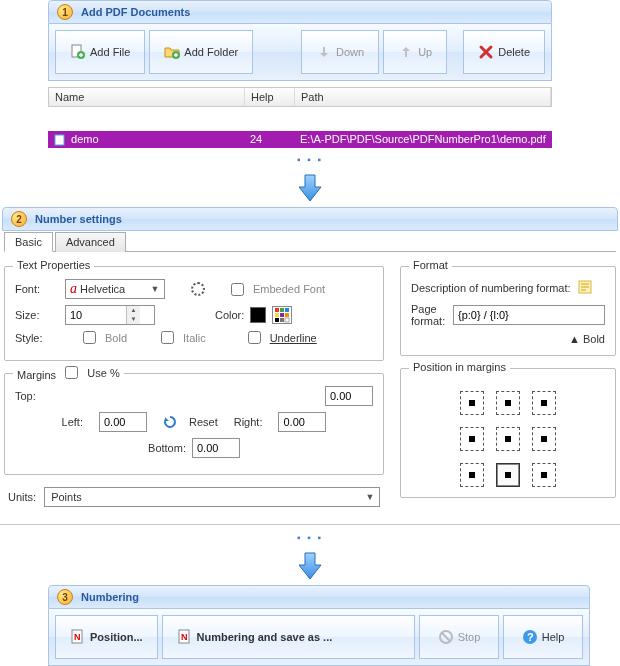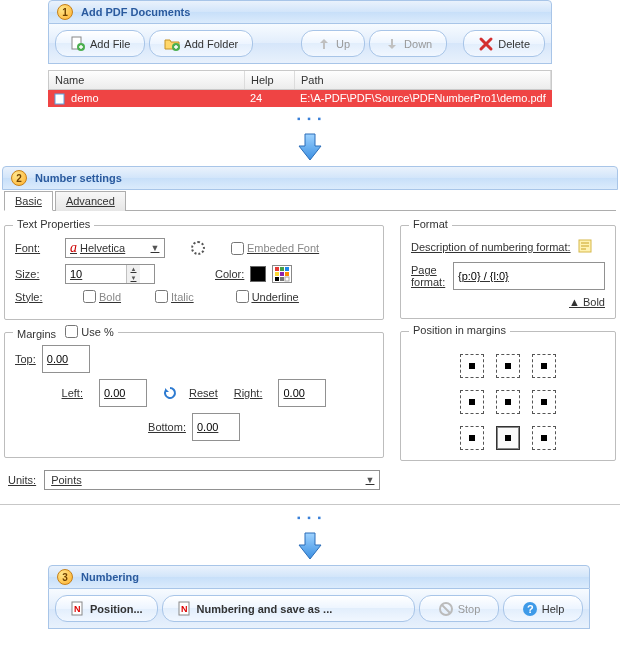--- a/index.html
+++ b/index.html
@@ -43,41 +43,42 @@
     padding: 6px;
     display: flex;
     gap: 4px;
   }
   .tbtn {
     display: flex;
     align-items: center;
     gap: 4px;
     padding: 4px 14px;
     border: 1px solid #a8c5e8;
-    border-radius: 12px;
+    border-radius: 0;
     background: linear-gradient(to bottom, #fff 0%, #edf5ff 50%, #e2eefc 50%, #f1f7ff 100%);
     cursor: pointer;
-    height: 27px;
+    height: 44px;
     color: #333;
   }
   .tbtn.disabled { color: #999; cursor: default; }
   .icon { width: 16px; height: 16px; display: inline-flex; align-items: center; justify-content: center; }
   .table-head {
     display: flex;
     background: linear-gradient(to bottom, #fefefe, #ececec);
     border: 1px solid #c9c9c9;
     font-size: 11px;
     color: #333;
   }
   .th { padding: 3px 6px; border-right: 1px solid #dcdcdc; }
   .table-row {
     display: flex;
-    background: #ef4444;
+    background: #a21caf;
     color: #fff;
     font-size: 11px;
+    margin-top: 24px;
   }
   .td { padding: 2px 6px; text-align: left; overflow: hidden; text-overflow: ellipsis; white-space: nowrap; }
   .col-name { width: 196px; }
   .col-pages { width: 50px; }
   .col-path { flex: 1; }
   .doc-icon { width: 12px; height: 12px; display: inline-block; margin-right: 2px; vertical-align: middle; }
   .arrow-down-big {
     width: 32px; height: 32px; margin: 6px auto 4px; display: block;
   }
   .dotspacer { text-align:center; color:#3a80d8; font-size:10px; letter-spacing:2px; margin-top:6px;}
@@ -122,41 +123,41 @@
     height:20px;
     padding: 0 2px 0 4px;
   }
   .combo .arrow { width:14px; text-align:center; color:#555; font-size:9px; cursor:pointer; }
   .spinner {
     display:flex;align-items:center;border:1px solid #919191;background:#fff;height:20px;
   }
   .spinner input { border:none; width:60px; padding:0 4px; font-size:11px; height:18px; outline:none; }
   .spinner .spinbtns { display:flex; flex-direction:column; width:14px; }
   .spinner .spinbtns div { height:9px; font-size:6px; text-align:center; line-height:9px; border-left:1px solid #c0c0c0; cursor:pointer; color:#555; background:#f0f0f0; }
-  .chk { display:flex; align-items:center; gap:3px; color:#888; }
+  .chk { display:flex; align-items:center; gap:9px; color:#888; }
   .chk input { margin:0; }
   .colorswatch { width:16px; height:16px; border:1px solid #666; background:#000; }
   .colorpick { width:20px;height:18px;border:1px solid #888;display:inline-flex;align-items:center;justify-content:center;}
-  .minput { border:1px solid #919191; height:28px; padding:0 4px; font-size:11px; }
+  .minput { border:1px solid #919191; height:20px; padding:0 4px; font-size:11px; }
   .posgrid {
     display:grid;
     grid-template-columns: 24px 24px 24px;
     grid-template-rows: 24px 24px 24px;
     gap: 12px;
     margin: 10px auto;
     width: max-content;
   }
   .posbtn {
     width:24px;height:24px;border:1px dashed #555;display:flex;align-items:center;justify-content:center;cursor:pointer;background:#fff;
   }
   .posbtn.sel{ border:1px solid #333; box-shadow: inset 0 0 0 1px #888; background:#fafafa;}
   .posbtn span{ width:6px;height:6px;background:#000;}
   .sec1-wrap { margin: 0 0 0 48px; width: 504px; }
   .sec3-wrap { margin: 0 0 0 48px; width: 542px; }
-  .settings-wrap { margin: 0 4px; text-decoration: underline; }
+  .settings-wrap { margin: 0 4px; }
   .cols { display:flex; gap:16px; }
   .leftcol { width: 380px; }
   .rightcol { flex:1; }
   .macro-row { text-align:right; font-size:11px; color:#333; margin-top:4px; cursor:pointer;}
   .hr { border-top:1px solid #c7c7c7; border-bottom:1px solid #fff; margin: 14px 0 4px; }
   .units-row { display:flex; align-items:center; gap:8px; margin: 6px 4px 0;}
   .units-row .combo { flex:1; }
   .wait-icon {
     width:14px;height:14px;border:2px dotted #555;border-radius:50%;
   }
@@ -190,32 +191,32 @@
             <circle cx="12" cy="11" r="4" fill="#4caf50"></circle>
             <path d="M12 9v4M10 11h4" stroke="#fff" stroke-width="1.4"></path>
           </svg>
       </span>
       <span>Add Folder</span>
     </div>
     <div style="flex:1"></div>
     <div class="tbtn disabled">
       <span class="icon">
         <svg viewBox="0 0 16 16" width="16" height="16">
+            <path d="M8 13l-4-4h3V3h2v6h3z" fill="#c0c0c0"></path>
+          </svg>
+      </span>
+      <span>Down</span>
+    </div>
+    <div class="tbtn disabled">
+      <span class="icon">
+        <svg viewBox="0 0 16 16" width="16" height="16">
             <path d="M8 3l4 4H9v6H7V7H4z" fill="#c0c0c0"></path>
           </svg>
       </span>
       <span>Up</span>
-    </div>
-    <div class="tbtn disabled">
-      <span class="icon">
-        <svg viewBox="0 0 16 16" width="16" height="16">
-            <path d="M8 13l-4-4h3V3h2v6h3z" fill="#c0c0c0"></path>
-          </svg>
-      </span>
-      <span>Down</span>
     </div>
     <div style="width:8px"></div>
     <div class="tbtn">
       <span class="icon">
         <svg viewBox="0 0 16 16" width="16" height="16">
             <path d="M3 3l10 10M13 3L3 13" stroke="#d32f2f" stroke-width="3" stroke-linecap="round"></path>
           </svg>
       </span>
       <span>Delete</span>
     </div>
@@ -328,21 +329,21 @@
       </div>
 
       <div class="groupbox">
         <div class="legend">
           <span>Margins</span>&nbsp;&nbsp;
           <label class="chk" style="color:#333;display:inline-flex;">
               <input type="checkbox" style="">
               <span>Use %</span>
             </label>
         </div>
-        <div class="row" style="justify-content:flex-start;">
+        <div class="row" style="justify-content:space-between;">
           <span>Top:</span>
           <input class="minput" style="width: 48px;" value="0.00">
         </div>
         <div class="row" style="justify-content:center;gap:16px;">
           <span>Left:</span>
           <input class="minput" style="width: 48px;" value="0.00">
           <span class="reset-btn">
             <svg viewBox="0 0 14 14" width="14" height="14">
                 <path d="M7 2a5 5 0 1 1-4.5 2.8" fill="none" stroke="#2e7bd1" stroke-width="2"></path>
                 <path d="M2 2v4h4z" fill="#2e7bd1"></path>

